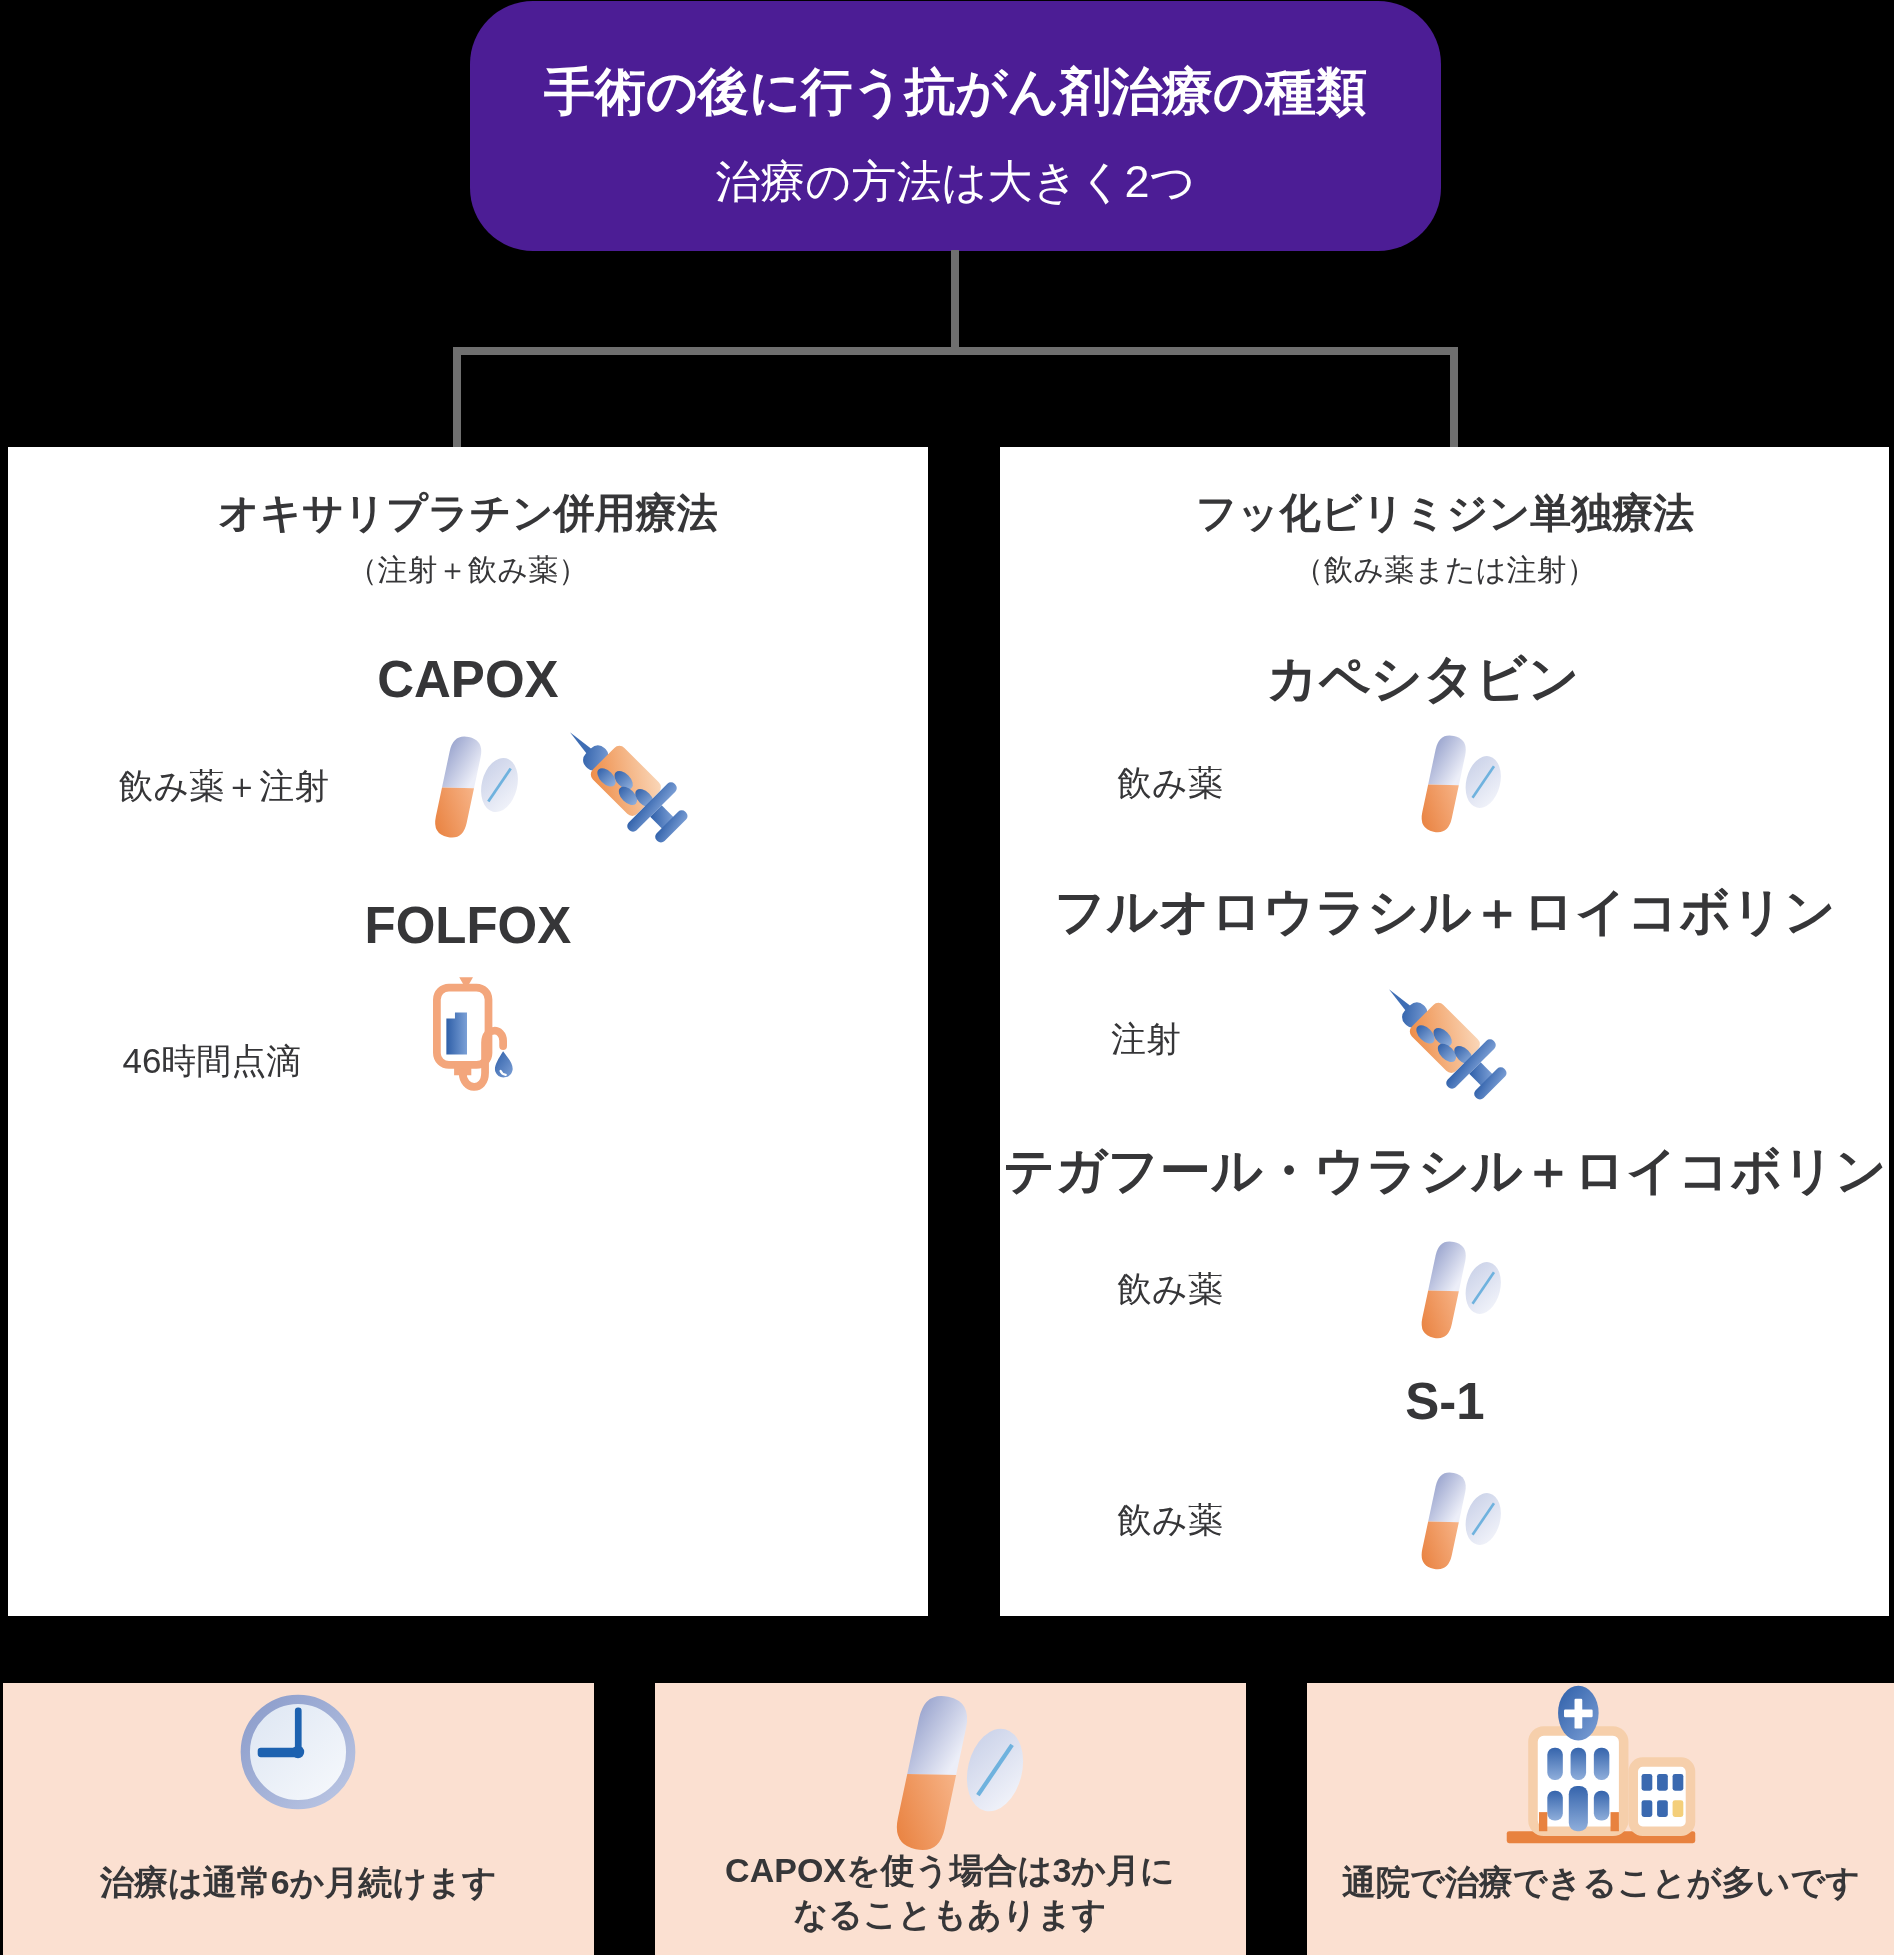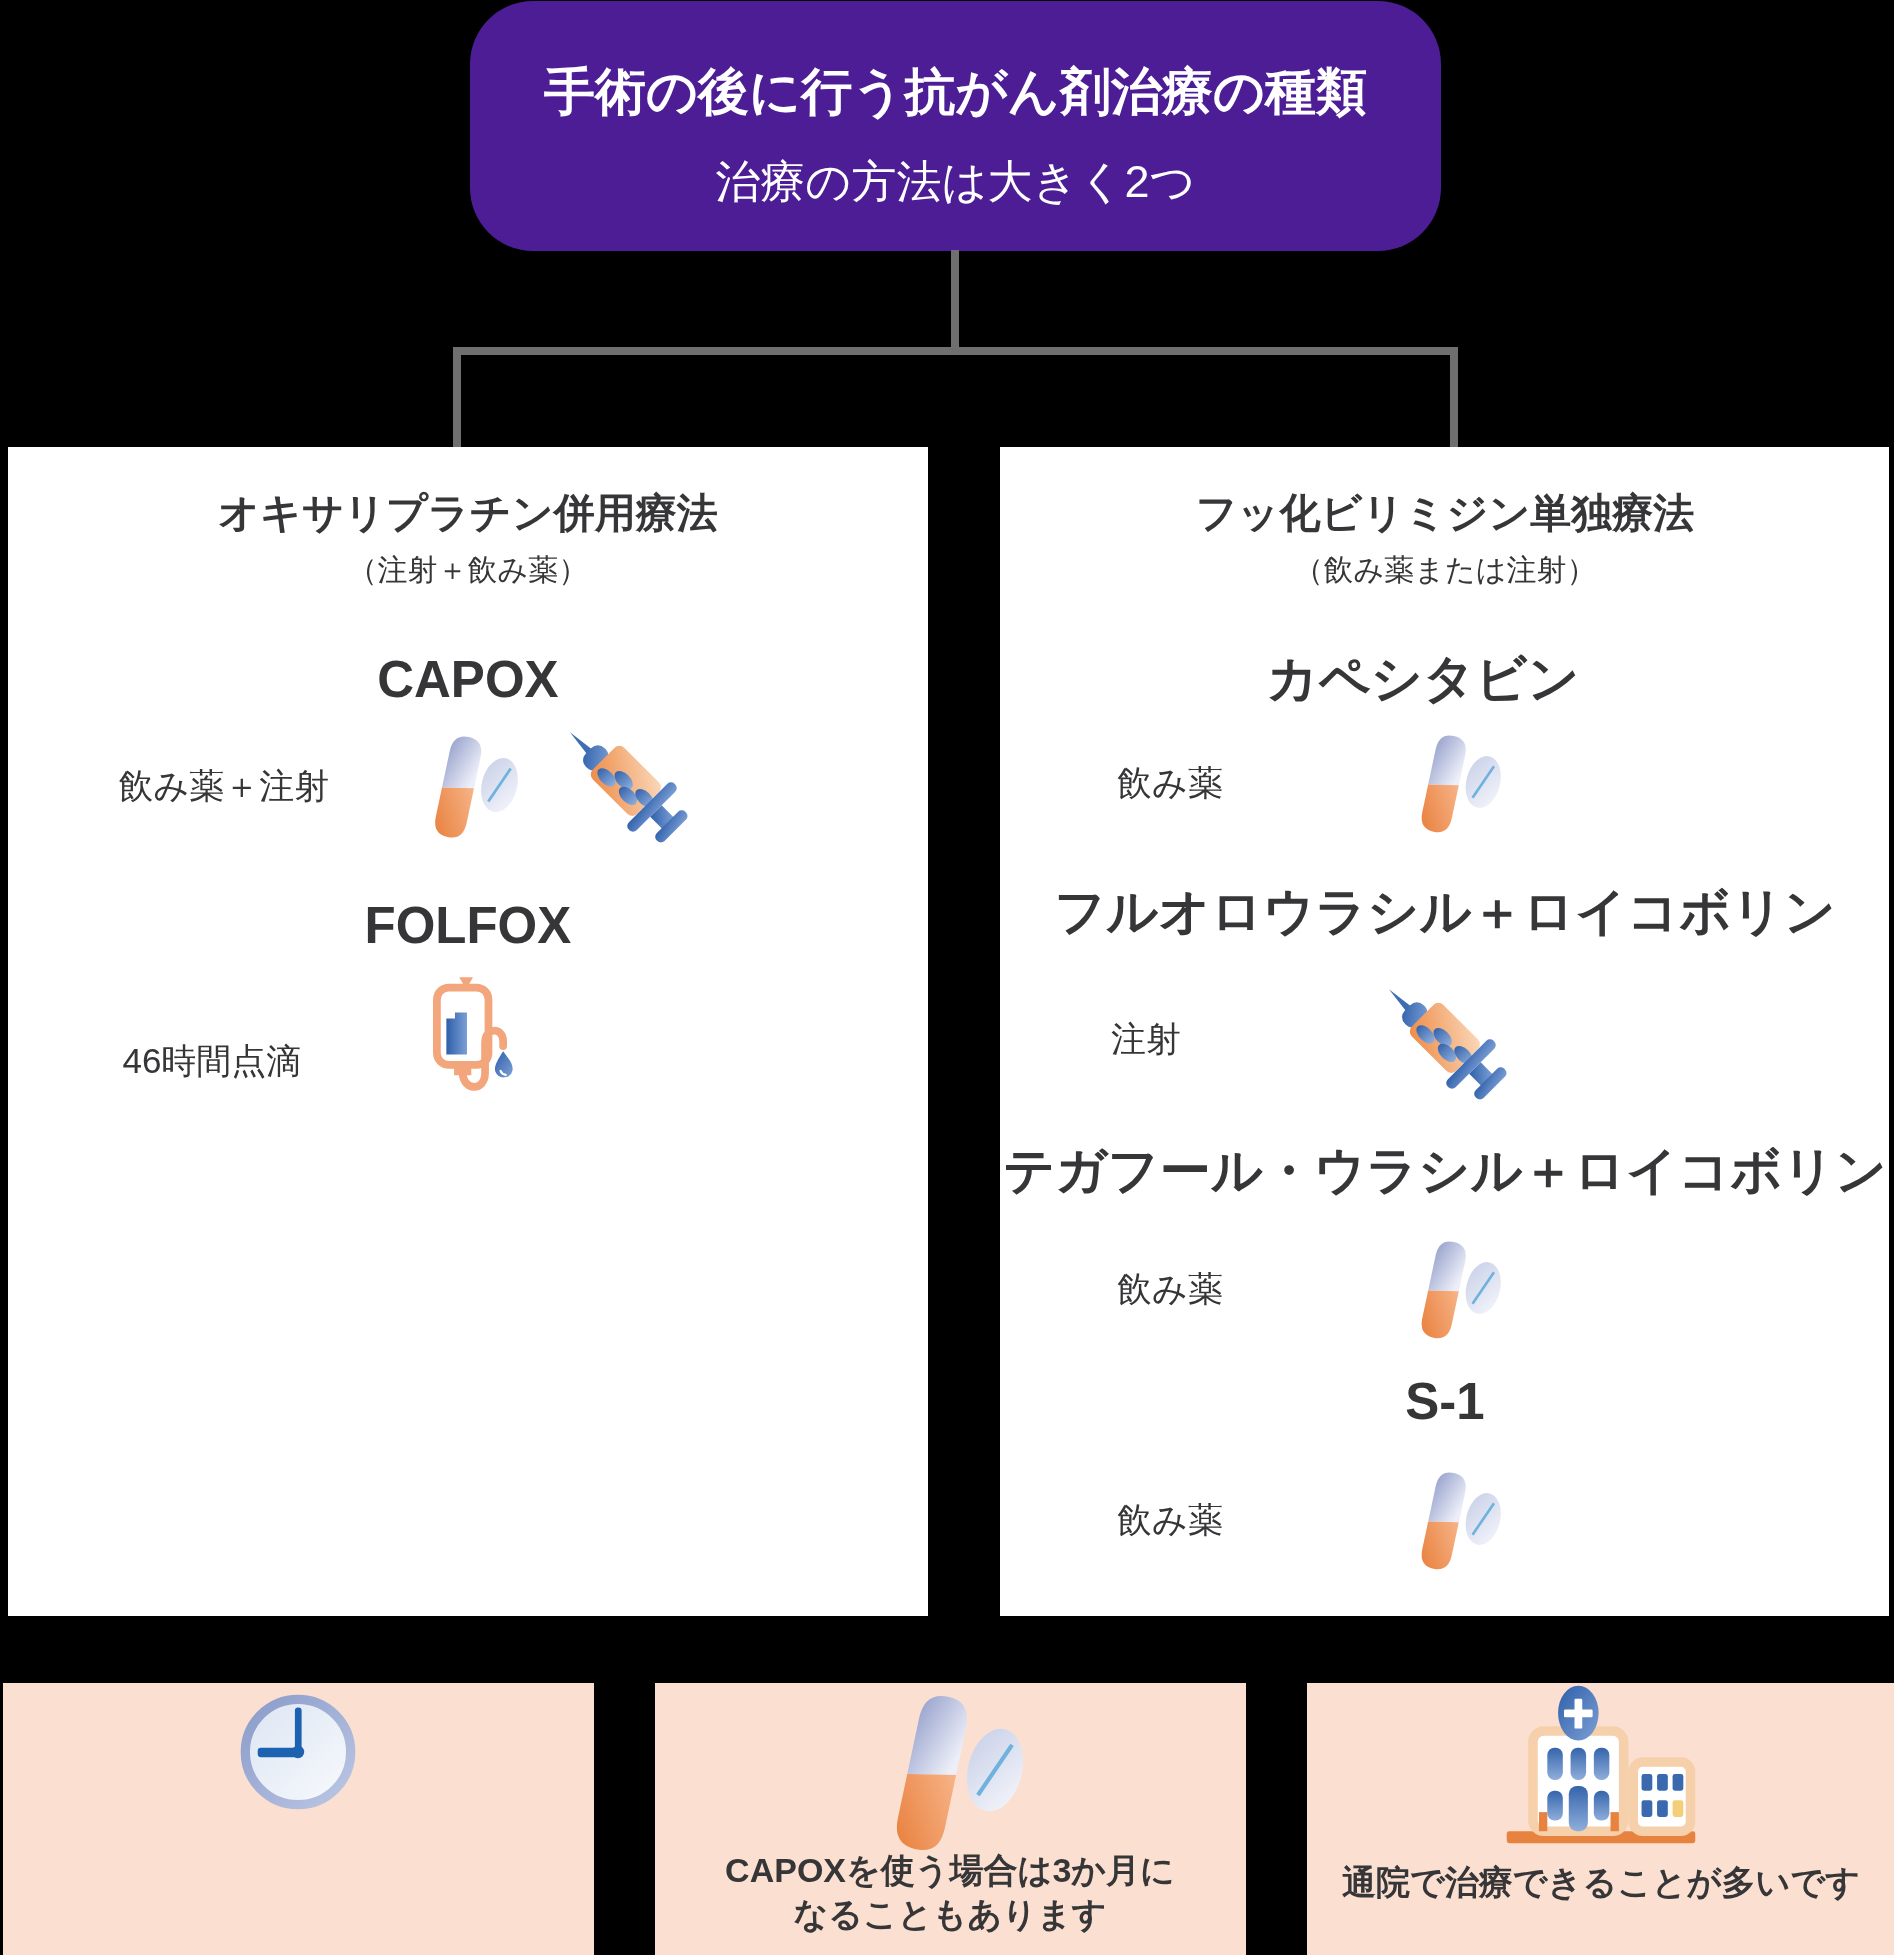--- a/index.html
+++ b/index.html
@@ -196,20 +196,21 @@
     <div class="c route nowrap" style="left:170px;top:1072px;">飲み薬</div>
     <svg class="c icon" style="left:455px;top:1072px;width:113px;height:113px;" viewBox="0 0 200 200" width="113" height="113">
         <use href="#sym-pill"></use>
       </svg>
   </section>
 
   <section class="note" style="left:3.4px;width:591px;">
     <svg class="c icon" style="left:295px;top:69px;width:124px;height:124px;" viewBox="0 0 220 220" width="124" height="124">
         <use href="#sym-clock"></use>
       </svg>
+    <div class="c note-text nowrap" style="left:295px;top:199px;">治療は通常6か月続けます</div>
   </section>
 
   <section class="note" style="left:655px;width:591px;">
     <svg class="c icon" style="left:295px;top:87px;width:180px;height:180px;" viewBox="0 0 320 320" width="180" height="180">
         <use href="#sym-pill"></use>
       </svg>
     <div class="c note-text" style="left:295px;top:209px;">
       <div class="nowrap">CAPOXを使う場合は3か月に</div>
       <div class="nowrap">なることもあります</div>
     </div>

